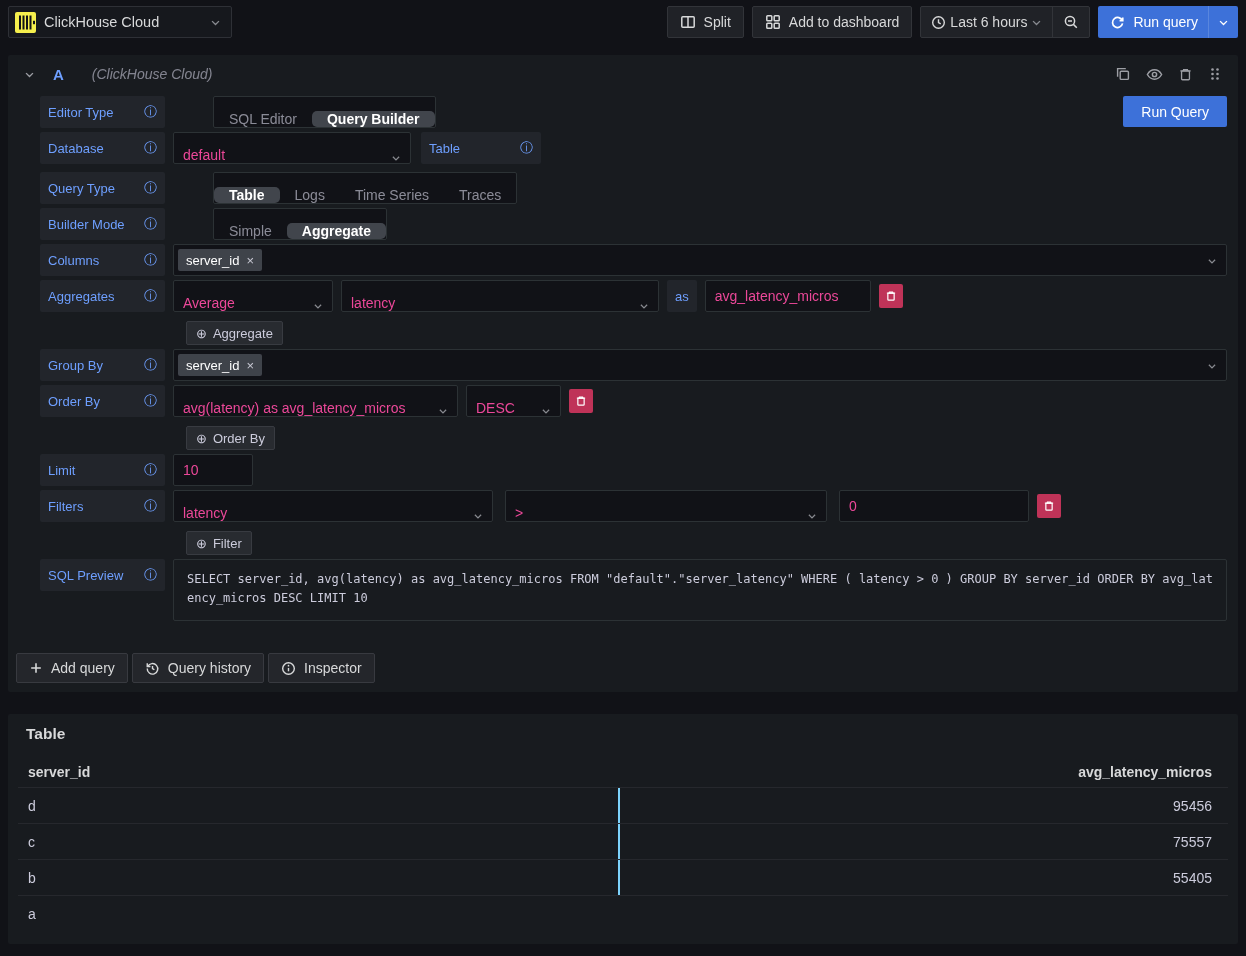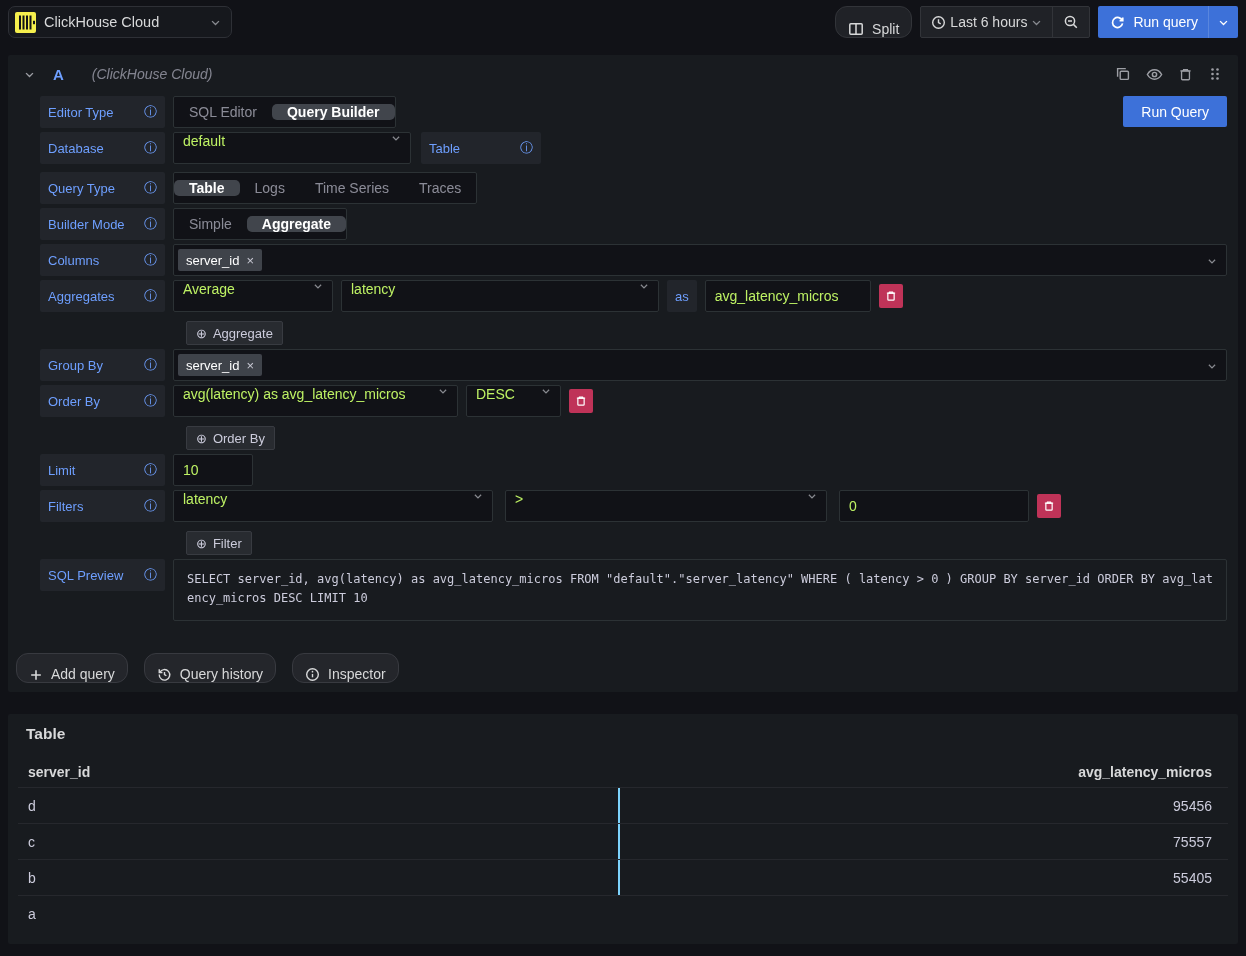--- a/index.html
+++ b/index.html
@@ -10,29 +10,29 @@
     color:#ccccdc;
     font-size:14px;
     overflow:hidden;
   }
   svg { display:block; }
 
   
   .topbar { display:flex; align-items:center; padding:6px 8px; gap:8px; }
   .ds-picker {
     width:224px; height:32px; background:#16181d; border:1px solid #2e3036;
-    border-radius:7px; display:flex; align-items:center; gap:8px; padding:0 10px 0 6px;
+    border-radius:2px; display:flex; align-items:center; gap:8px; padding:0 10px 0 6px;
     cursor:pointer;
   }
   .ds-logo { width:21px; height:21px; background:#f5ef4d; border-radius:2px; flex:none; }
   .ds-name { flex:1; color:#d8d9da; font-weight:400; font-size:14.5px; }
   .topbar-right { margin-left:auto; display:flex; align-items:center; gap:8px; }
   .tb-btn {
-    height:32px; display:inline-flex; align-items:flex-end; gap:8px; padding:0 12px;
-    background:#202227; border:1px solid #323439; border-radius:12px;
+    height:32px; display:inline-flex; align-items:center; gap:8px; padding:0 12px;
+    background:#202227; border:1px solid #323439; border-radius:2px;
     color:#d8d9da; font-weight:500; font-size:14px; cursor:pointer; white-space:nowrap;
   }
   .tb-group { display:flex; height:32px; background:#202227; border:1px solid #323439; border-radius:2px; }
   .tb-group .seg { display:flex; align-items:center; gap:4px; padding:0 10px; cursor:pointer; color:#d8d9da; font-weight:500; }
   .tb-group .seg + .seg { border-left:1px solid #323439; }
   .btn-primary {
     height:32px; display:inline-flex; align-items:center; background:#3d71d9; border:none;
     border-radius:2px; color:#fff; font-weight:500; font-size:14px; cursor:pointer;
   }
   .btn-primary .seg-main { display:flex; align-items:center; gap:8px; padding:0 10px 0 12px; }
@@ -51,27 +51,27 @@
   .q-body { padding:3px 11px 0 32px; }
   .frow { display:flex; align-items:flex-start; gap:8px; margin-bottom:4px; }
   .flabel {
     width:125px; min-width:125px; height:32px; background:#22252b; border-radius:2px;
     display:flex; align-items:center; justify-content:space-between; padding:0 8px;
     color:#6e9fff; font-size:13px; font-weight:500;
   }
   .info-glyph { font-size:13px; color:#6e9fff; font-style:normal; cursor:default; }
   .select, .tinput {
     height:32px; background:#111217; border:1px solid #2c3235; border-radius:2px;
-    display:flex; align-items:flex-start; padding:0 9px; font-size:14px; color:#bef264; cursor:pointer;
+    display:flex; align-items:flex-end; padding:0 9px; font-size:14px; color:#ec4899; cursor:pointer;
   }
   .select { justify-content:space-between; gap:10px; }
   .chev { color:#888a90; flex:none; }
   input.tinput { font-family:"Liberation Sans",sans-serif; cursor:text; outline:none; display:block; }
 
-  .radio-group { display:flex; align-items:center; height:32px; background:#111217; border:1px solid #2c3235; border-radius:2px; overflow:hidden; }
+  .radio-group { display:flex; align-items:flex-end; height:32px; background:#111217; border:1px solid #2c3235; border-radius:2px; overflow:hidden;margin-left:40px; }
   .radio-opt { display:flex; align-items:center; padding:0 15px; color:rgba(204,204,220,0.65); font-weight:500; cursor:pointer; white-space:nowrap; }
   .radio-opt.active { background:#41454c; color:#ffffff; font-weight:600; border-radius:5px; }
 
   .chipfield {
     flex:1; height:32px; background:#111217; border:1px solid #2c3235; border-radius:2px;
     display:flex; align-items:center; gap:4px; padding:0 26px 0 4px; position:relative; cursor:pointer;
   }
   .chip {
     background:#3f434a; color:#fff; font-size:13px; height:22px; display:inline-flex;
     align-items:center; gap:7px; padding:0 8px; border-radius:2px; cursor:pointer;
@@ -92,21 +92,21 @@
     font-size:13px; font-weight:500; cursor:pointer;
   }
   .add-glyph { font-size:13px; color:#ccccdc; font-style:normal; }
 
   .sql-box {
     flex:1; border:1px solid #2c3235; border-radius:2px; background:#181b1f;
     padding:10px 13px; font-family:"DejaVu Sans Mono", monospace; font-size:12px;
     line-height:19px; color:#ccccdc; word-break:break-all; white-space:pre-wrap; min-height:62px;
   }
 
-  .q-footer { display:flex; gap:16px; padding:28px 8px 9px; }
+  .q-footer { display:flex; gap:4px; padding:28px 8px 9px; }
   .q-footer .tb-btn { height:30px; background:#24262b; border-color:#383a40; }
 
   
   .table-panel { margin-top:22px; padding:9px 10px 16px; height:230px; }
   .tbl-title { font-size:15.5px; font-weight:600; color:#d8d9da; padding:2px 2px 14px 8px; }
   .tbl { width:100%; }
   .tbl-header { display:flex; align-items:center; height:30px; font-weight:600; color:#d8d9da; font-size:14px; }
   .cell-1 { width:49.6%; padding-left:10px; }
   .cell-2 { flex:1; text-align:right; padding-right:16px; }
   .tbl-row { display:flex; align-items:stretch; height:36px; border-top:1px solid #26282d; font-size:14px; color:#ccccdc; }
@@ -139,20 +139,31 @@
     <button class="tb-btn">
       <span class="muted-icon" style="color:#d8d9da">
         <svg width="16" height="16" viewBox="0 0 16 16">
             <rect x="1.8" y="2.8" width="12.4" height="10.4" rx="1" fill="none" stroke="currentColor" stroke-width="1.5"></rect>
             <line x1="8" y1="2.8" x2="8" y2="13.2" stroke="currentColor" stroke-width="1.5"></line>
           </svg>
       </span>
       <span>Split</span>
     </button>
 
+    <button class="tb-btn">
+      <span style="color:#d8d9da">
+        <svg width="16" height="16" viewBox="0 0 16 16" fill="none" stroke="currentColor" stroke-width="1.5">
+          <rect x="1.8" y="1.8" width="5" height="5" rx="0.8"></rect>
+            <rect x="9.2" y="1.8" width="5" height="5" rx="0.8"></rect>
+          <rect x="1.8" y="9.2" width="5" height="5" rx="0.8"></rect>
+            <rect x="9.2" y="9.2" width="5" height="5" rx="0.8"></rect>
+        </svg>
+      </span>
+      <span>Add to dashboard</span>
+    </button>
 
     <div class="tb-group">
       <div class="seg">
         <span style="color:#d8d9da">
           <svg width="15" height="15" viewBox="0 0 16 16" fill="none" stroke="currentColor" stroke-width="1.5">
             <circle cx="8" cy="8" r="6.2"></circle>
               <path d="M8 4.6V8l2.4 1.5"></path>
           </svg>
         </span>
         <span>Last 6 hours</span>

